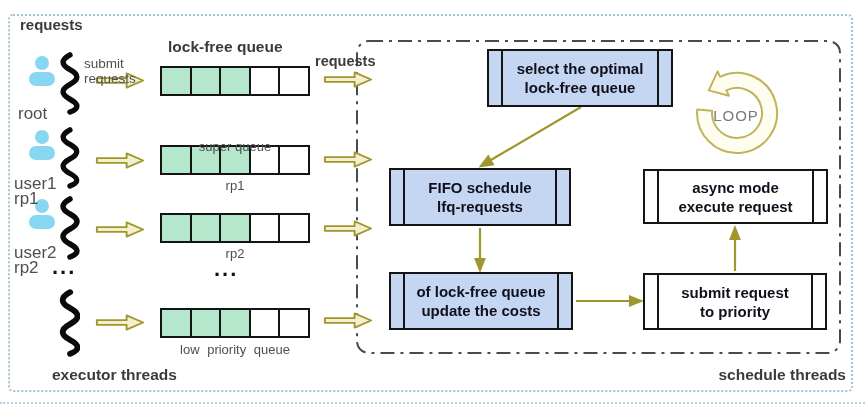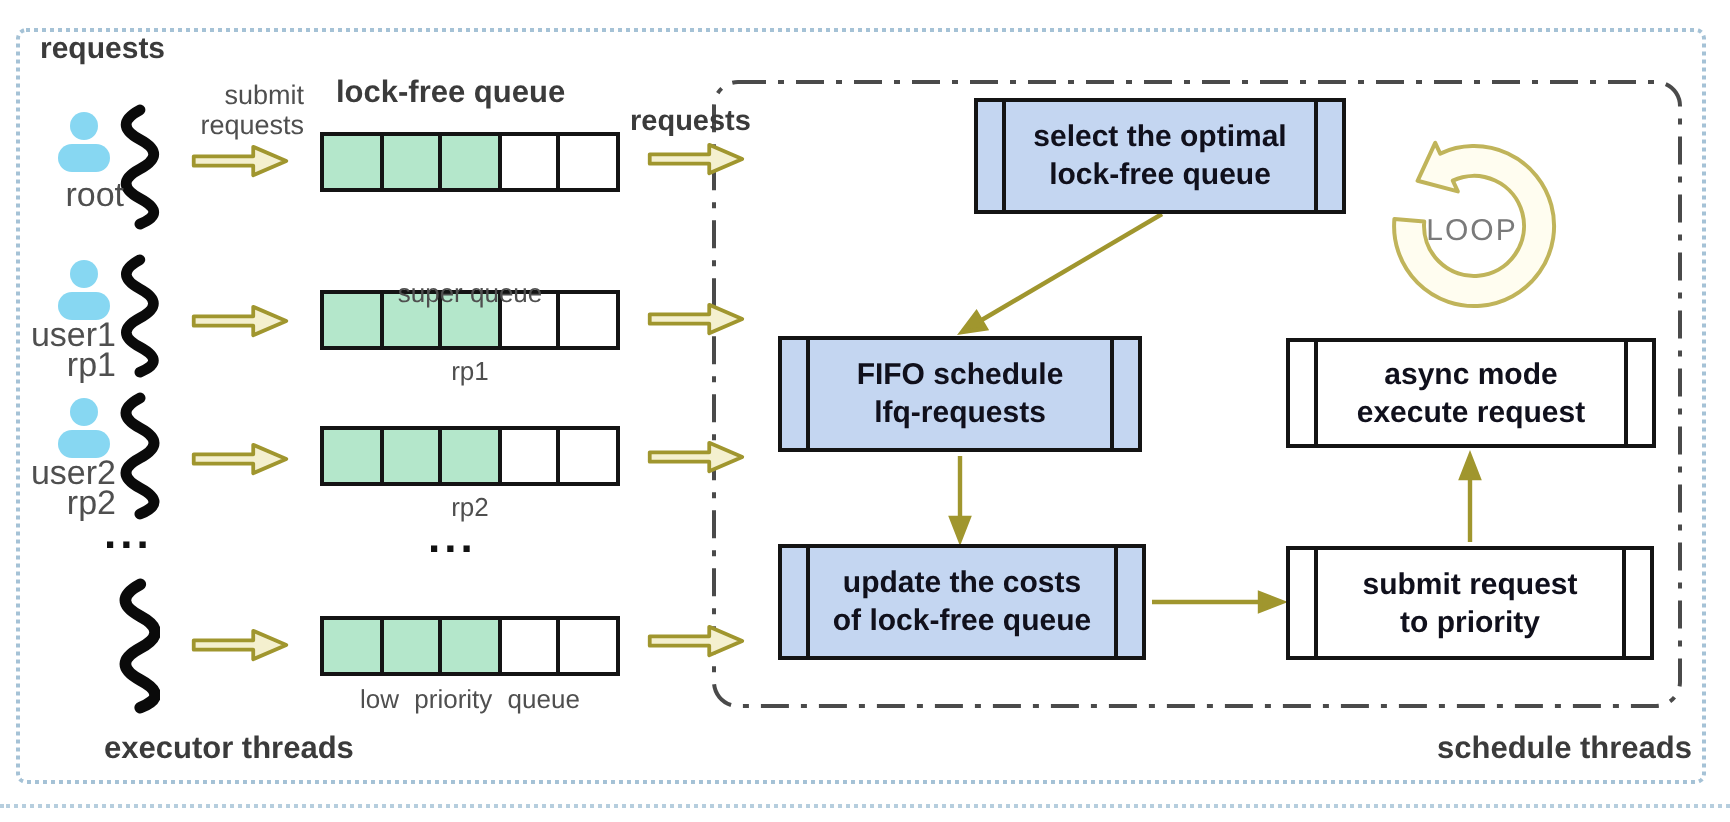--- a/index.html
+++ b/index.html
@@ -4,21 +4,21 @@
 <style>
   html,body{margin:0;padding:0;background:#fff;font-family:"Liberation Sans",sans-serif;}
   #stage{position:relative;width:865px;height:411px;background:#fff;overflow:hidden;}
   .abs{position:absolute;}
   
   #outer-frame{left:8px;top:14px;width:841px;height:374px;border:2px dotted var(--frame-dot,#a5c2d6);border-radius:5px;}
   #bottom-edge{left:0;top:402px;width:865px;height:0;border-top:2px dotted var(--frame-dot,#a5c2d6);opacity:.8;}
   
   .lbl{color:#4f4f4f;font-size:17px;white-space:nowrap;}
   .lbl-bold{color:#3b3b3b;font-weight:bold;font-size:15px;white-space:nowrap;}
-  .center{text-align:right;}
+  .center{text-align:left;margin-top:16px;}
   
   .queue{position:absolute;left:160px;width:146px;height:26px;border:2px solid #141414;display:flex;background:#fff;}
   .qcell{flex:1;border-right:2px solid #141414;background:#fff;}
   .qcell:last-child{border-right:none;}
   .qcell.filled{background:var(--queue-filled,#b4e7cb);}
   .qlabel{position:absolute;left:155px;width:160px;text-align:center;color:#4f4f4f;font-size:13px;}
   
   .node{position:absolute;border:2px solid #141414;display:flex;flex-direction:column;align-items:center;justify-content:center;font-weight:bold;font-size:15px;line-height:19px;color:#10101c;text-align:center;z-index:2;}
   .node.blue{background:var(--box-blue,#c4d6f1);}
   .node.white{background:#ffffff;}
@@ -139,22 +139,22 @@
 
   <div class="node blue" style="left:487px;top:49px;width:182px;height:54px;">
     <span>select the optimal</span>
       <span>lock-free queue</span>
   </div>
   <div class="node blue" style="left:389px;top:168px;width:178px;height:54px;">
     <span>FIFO schedule</span>
       <span>lfq-requests</span>
   </div>
   <div class="node blue" style="left:389px;top:272px;width:180px;height:54px;">
-    <span>update the costs</span>
-      <span>of lock-free queue</span>
+    <span>of lock-free queue</span>
+      <span>update the costs</span>
   </div>
   <div class="node white" style="left:643px;top:169px;width:181px;height:51px;">
     <span>async mode</span>
       <span>execute request</span>
   </div>
   <div class="node white" style="left:643px;top:273px;width:180px;height:53px;">
     <span>submit request</span>
       <span>to priority</span>
   </div>
 

